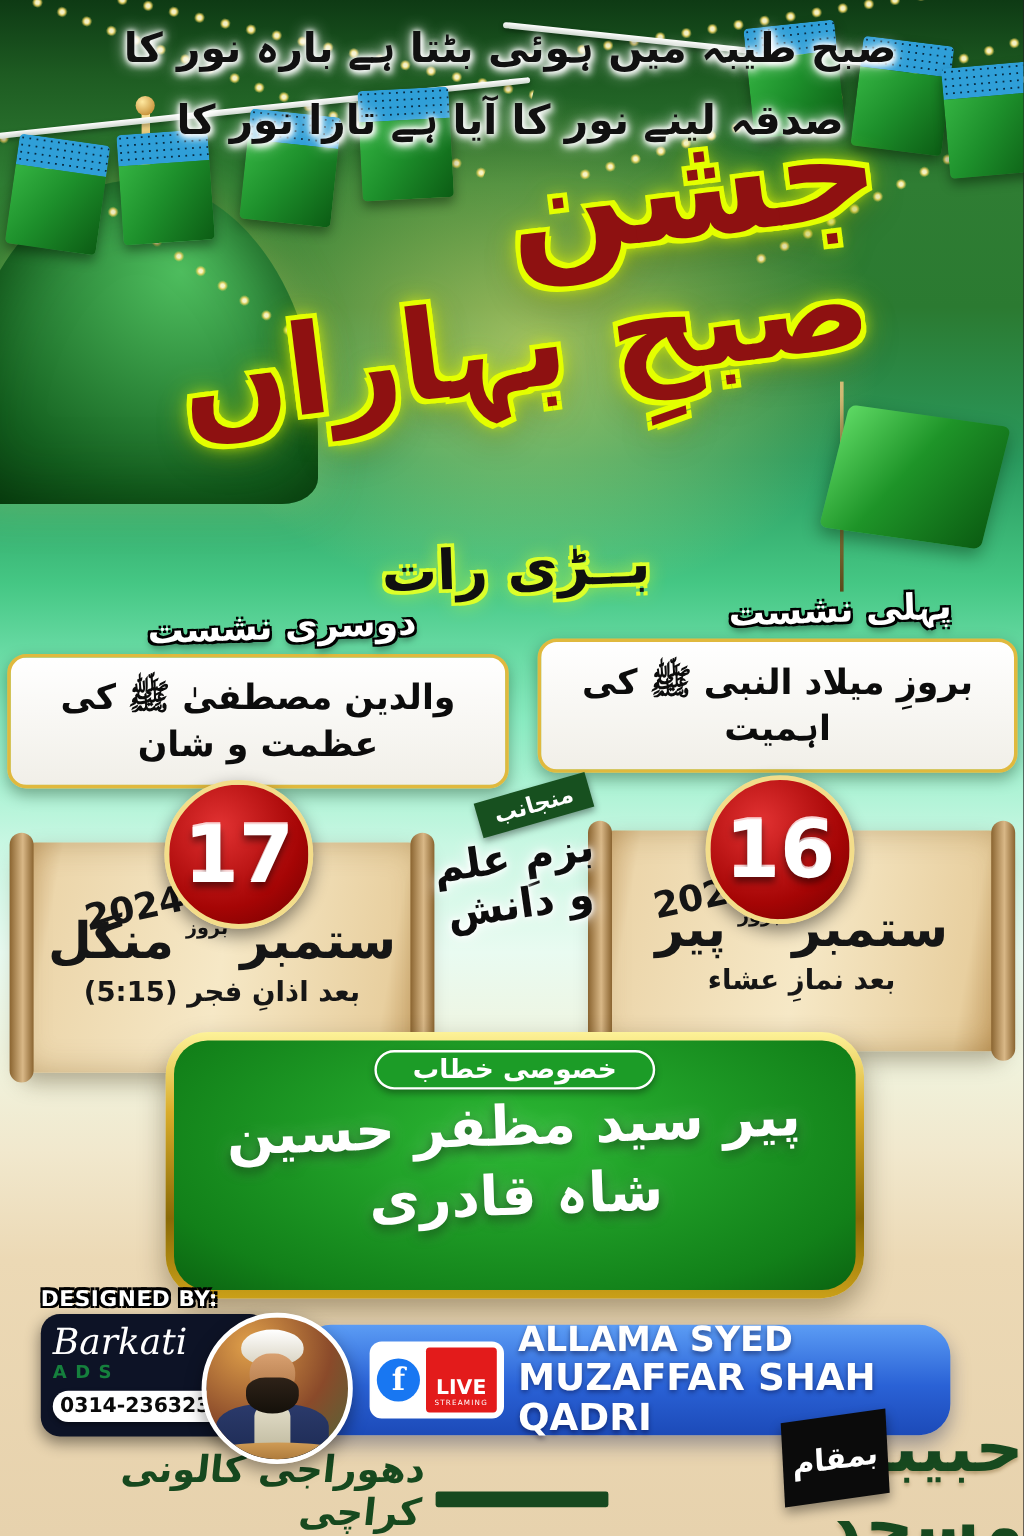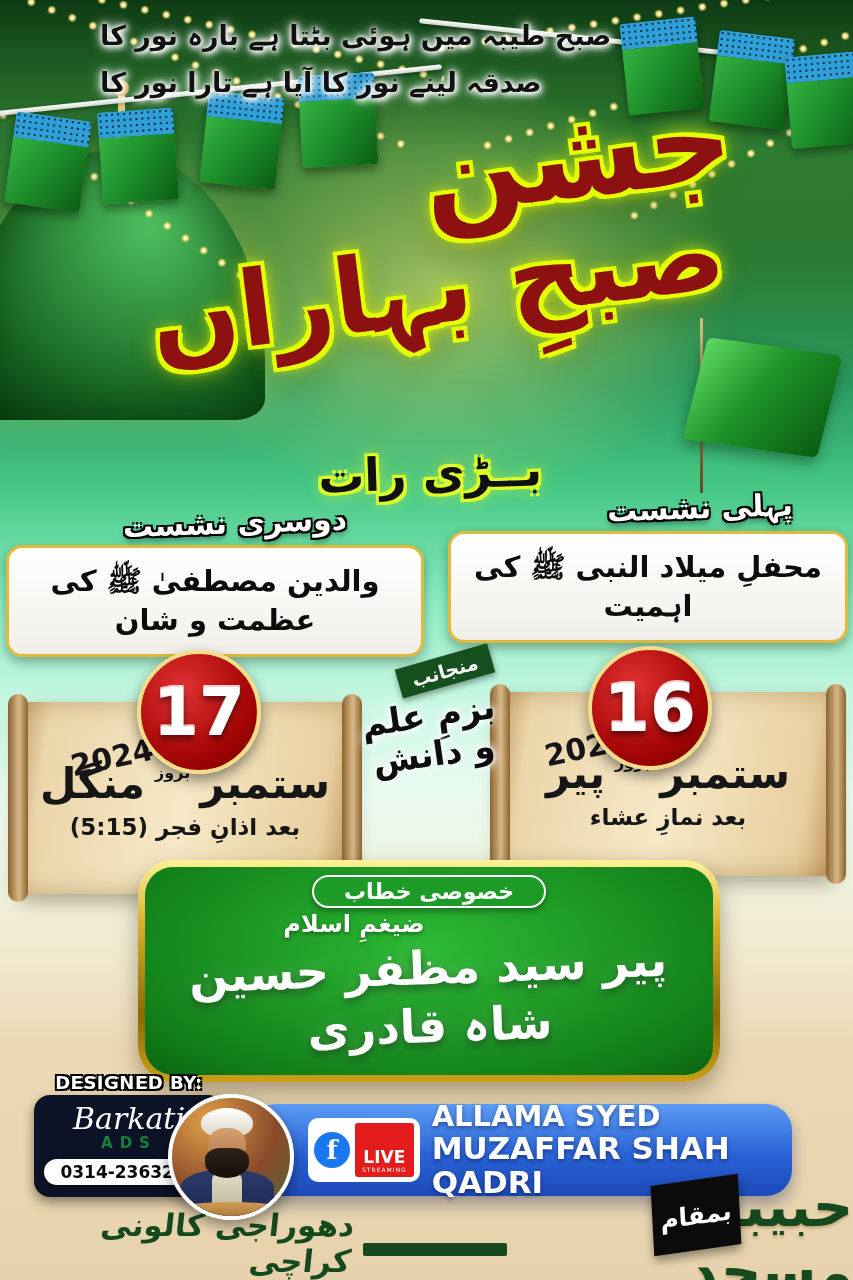--- a/index.html
+++ b/index.html
@@ -45,22 +45,22 @@
   .flag .cloth{height:66px;background:linear-gradient(125deg,#34b342,#1d8f2b 45%,#0c5c14);}
   .f1{left:10px;top:116px;transform:rotate(8deg);}
   .f2{left:100px;top:110px;transform:rotate(-4deg);}
   .f3{left:204px;top:94px;transform:rotate(6deg);}
   .f4{left:300px;top:74px;transform:rotate(-3deg);}
   .f5{left:624px;top:20px;transform:rotate(-6deg);}
   .f6{left:714px;top:34px;transform:rotate(7deg);}
   .f7{left:788px;top:54px;transform:rotate(-5deg);}
   
   .rtl{direction:rtl;}
-  .poetry{left:100px;top:12px;width:650px;text-align:left;color:#111;
-    font-size:27px;font-weight:bold;line-height:1.75;
+  .poetry{left:100px;top:12px;width:650px;text-align:center;color:#111;
+    font-size:34px;font-weight:bold;line-height:1.75;
     text-shadow:0 0 4px #fff,0 0 8px #fff,0 0 14px #fff,2px 2px 6px #ffffff;}
   .title{left:50px;top:118px;width:760px;transform:rotate(-7deg);color:#8e1111;
     font-weight:bold;text-align:center;line-height:.95;
     text-shadow:-4px -4px 0 #e4ff00,4px -4px 0 #e4ff00,-4px 4px 0 #e4ff00,4px 4px 0 #e4ff00,
       0 0 12px #e4ff00,0 0 26px rgba(228,255,0,.85),0 10px 30px rgba(0,0,0,.35);}
   .title .t1{font-size:118px;text-align:right;padding-right:70px;}
   .title .t2{font-size:104px;margin-top:8px;}
   .subtitle{left:220px;top:446px;width:420px;text-align:center;color:#101010;
     font-size:46px;font-weight:bold;transform:rotate(-2deg);letter-spacing:4px;
     text-shadow:-3px -3px 0 #dcff2a,3px -3px 0 #dcff2a,-3px 3px 0 #dcff2a,3px 3px 0 #dcff2a,0 0 16px #dcff2a;}
@@ -107,21 +107,21 @@
   .green-banner{width:100%;height:100%;border-radius:28px;box-sizing:border-box;
     background:radial-gradient(ellipse at 50% 38%,#2cb934,#128019 78%,#0b6311);
     display:flex;flex-direction:column;align-items:center;padding-top:8px;}
   .ga-badge{background:#1c9c27;border:2px solid #fff;border-radius:999px;color:#fff;
     font-size:22px;font-weight:bold;padding:2px 30px;box-shadow:0 3px 6px rgba(0,0,0,.35);}
   .ga-honorific{width:100%;text-align:center;padding-right:150px;box-sizing:border-box;
     color:#fff;font-size:24px;font-weight:bold;margin-top:2px;text-shadow:0 2px 4px rgba(0,0,0,.4);}
   .ga-speaker{color:#fff;font-size:46px;font-weight:bold;text-align:center;line-height:1.25;
     transform:rotate(-2deg);margin-top:2px;padding:0 14px;
     text-shadow:0 4px 10px rgba(0,40,0,.6),0 0 18px rgba(255,255,255,.25);}
-  .designer{left:34px;top:1072px;width:190px;text-align:center;}
+  .designer{left:34px;top:1072px;width:190px;text-align:left;}
   .designer .heading{color:#fff;font-size:18px;font-weight:bold;letter-spacing:.5px;
     text-shadow:-2px -2px 0 #000,2px -2px 0 #000,-2px 2px 0 #000,2px 2px 0 #000;}
   .designer .card{margin-top:2px;background:#0d1326;border-radius:16px;padding:6px 10px 12px;
     box-shadow:0 5px 12px rgba(0,0,0,.45);}
   .designer .brand{color:#fff;font-family:"DejaVu Serif",serif;font-style:italic;font-size:30px;}
   .designer .brand-sub{color:#15803d;font-size:15px;letter-spacing:7px;margin-top:-2px;font-weight:bold;}
   .designer .phone{background:#fff;border-radius:999px;color:#0a0a0a;font-size:17px;font-weight:bold;
     padding:3px 6px;margin-top:7px;box-shadow:0 2px 4px rgba(0,0,0,.4);}
   .photo{left:168px;top:1094px;width:118px;height:118px;border-radius:50%;border:4px solid #fff;
     overflow:hidden;z-index:5;box-shadow:0 6px 14px rgba(0,0,0,.4);
@@ -215,21 +215,21 @@
   </div>
 
   <div class="abs title rtl">
     <div class="t1">جشن</div>
     <div class="t2">صبحِ بہاراں</div>
   </div>
   <div class="abs subtitle rtl">بــڑی رات</div>
 
   <div class="abs session sess-first rtl">
     <div class="label">پہلی نشست</div>
-    <div class="box">محفلِ میلاد النبی ﷺ کی اہمیت</div>
+    <div class="box">بروزِ میلاد النبی ﷺ کی اہمیت</div>
   </div>
 
   <div class="abs session sess-second rtl">
     <div class="label">دوسری نشست</div>
     <div class="box">والدین مصطفیٰ ﷺ کی عظمت و شان</div>
   </div>
 
   <div class="abs scroll scroll-right">
     <div class="yr">2024</div>
     <div class="mainline">
@@ -257,21 +257,20 @@
   </div>
 
   <div class="abs organizer rtl">
     <div class="org-tag">منجانب</div>
     <div class="org-name">بزمِ علم و دانش</div>
   </div>
 
   <div class="abs green-banner-outer">
     <div class="green-banner rtl">
       <div class="ga-badge">خصوصی خطاب</div>
-      <div class="ga-honorific">ضیغمِ اسلام</div>
       <div class="ga-speaker">پیر سید مظفر حسین شاہ قادری</div>
     </div>
   </div>
 
   <div class="abs designer">
     <div class="heading">DESIGNED BY:</div>
     <div class="card">
       <div class="brand">Barkati</div>
       <div class="brand-sub">ADS</div>
       <div class="phone">0314-2363236</div>

